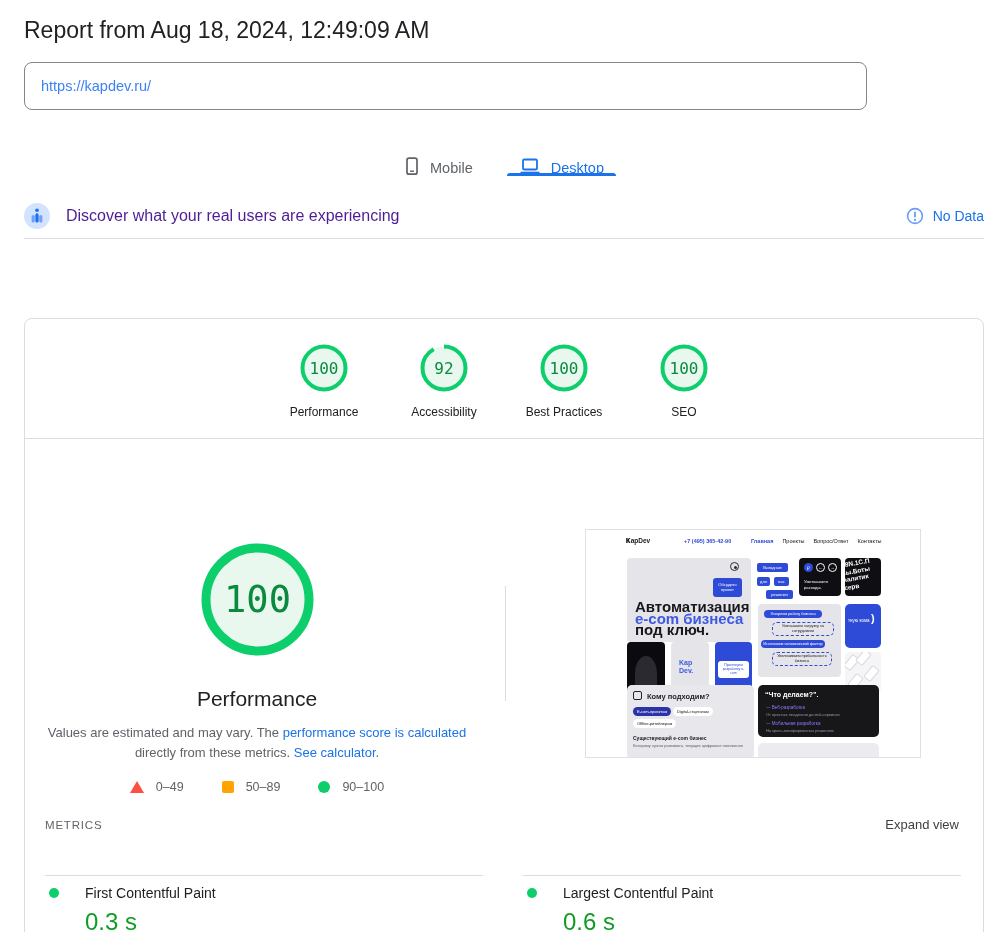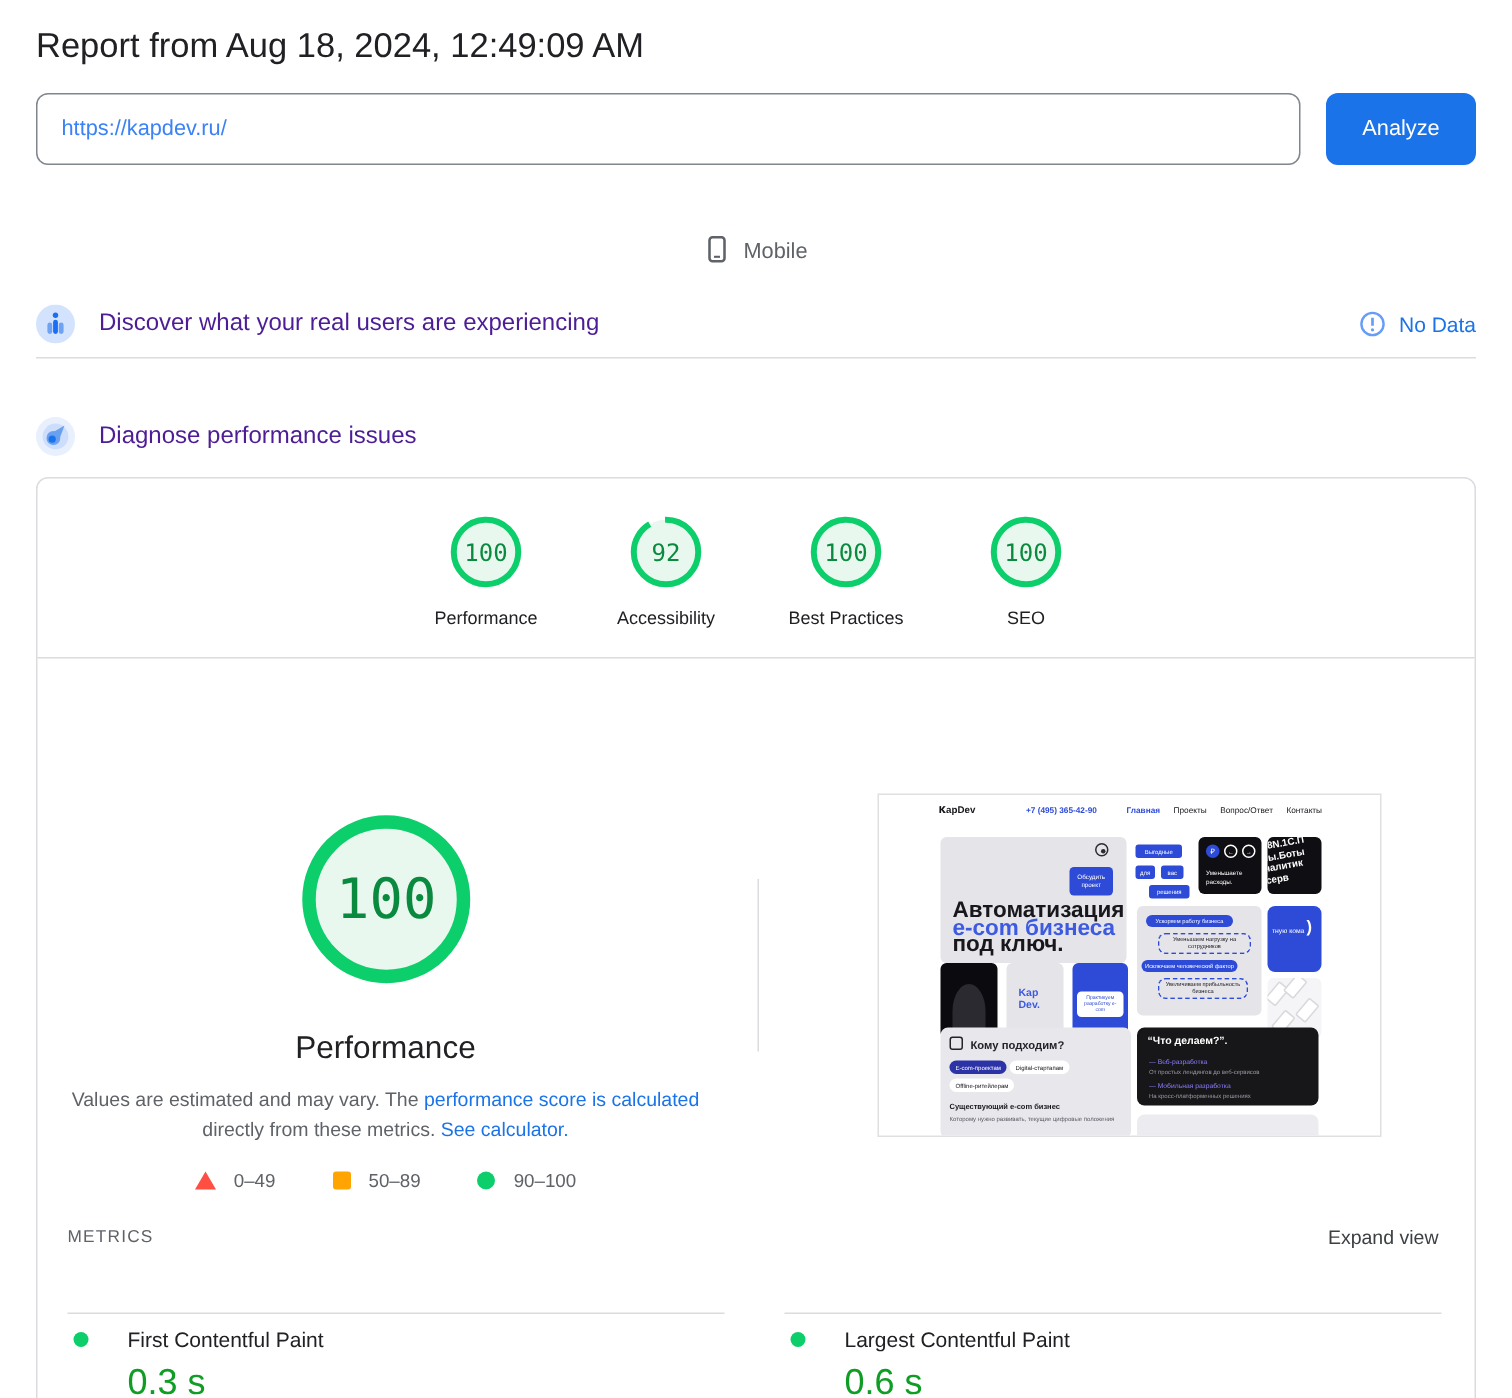--- a/index.html
+++ b/index.html
@@ -163,29 +163,36 @@
   .t-strip { left:172px; top:213px; width:121px; height:16px; background:#ececf0; border-radius:5px 5px 0 0; }
 </style>
 </head>
 <body>
 
 <div id="app">
 
   <h1 class="report-title">Report from Aug 18, 2024, 12:49:09 AM</h1>
 
   <input class="url-input" type="text" value="https://kapdev.ru/" style="">
-  <button class="analyze-btn">Analyze</button>
 
   <div class="tabs">
     <div class="tab">
       <svg width="16" height="19" viewBox="0 0 16 19">
         <rect x="3" y="1.2" width="10" height="16" rx="2" fill="none" stroke="#5f6368" stroke-width="1.7"></rect>
         <line x1="6" y1="14.2" x2="10" y2="14.2" stroke="#5f6368" stroke-width="1.4"></line>
       </svg>
       <span>Mobile</span>
+    </div>
+    <div class="tab active">
+      <svg width="22" height="19" viewBox="0 0 22 19">
+        <rect x="4" y="2.5" width="14" height="10" rx="1.3" fill="none" stroke="#1a73e8" stroke-width="1.8"></rect>
+        <line x1="1.5" y1="15.6" x2="20.5" y2="15.6" stroke="#1a73e8" stroke-width="1.8"></line>
+      </svg>
+      <span>Desktop</span>
+      <span class="tab-underline"></span>
     </div>
   </div>
 
   <div class="row row-discover">
     <svg class="row-icon" viewBox="0 0 26 26">
       <circle cx="13" cy="13" r="13" fill="#d3e3fd"></circle>
       <rect x="7.6" y="12" width="3.2" height="7.6" rx="1.6" fill="#6fa2f2"></rect>
       <rect x="15.2" y="12" width="3.2" height="7.6" rx="1.6" fill="#6fa2f2"></rect>
       <rect x="11.4" y="10.2" width="3.2" height="9.4" rx="1.6" fill="#1b6ef3"></rect>
       <circle cx="13" cy="7.2" r="1.8" fill="#1b6ef3"></circle>
@@ -195,30 +202,20 @@
       <svg width="18" height="18" viewBox="0 0 18 18">
         <circle cx="9" cy="9" r="7.4" fill="none" stroke="#669df6" stroke-width="1.6"></circle>
         <line x1="9" y1="4.8" x2="9" y2="10.2" stroke="#669df6" stroke-width="1.8"></line>
         <circle cx="9" cy="12.9" r="1.1" fill="#669df6"></circle>
       </svg>
       <span>No Data</span>
     </span>
   </div>
   <div class="divider-h" style="top:238px"></div>
 
-  <div class="row row-diagnose">
-    <svg class="row-icon" viewBox="0 0 26 26">
-      <circle cx="13" cy="13" r="13" fill="#e8f0fe"></circle>
-      <circle cx="13" cy="13" r="8.6" fill="#cdddfc"></circle>
-      <polygon points="19,5.6 10.2,10.8 15.4,15.4" fill="#69a1f0"></polygon>
-      <circle cx="11.6" cy="14" r="4.6" fill="#69a1f0"></circle>
-      <circle cx="10.8" cy="14.8" r="2.4" fill="#1a73e8"></circle>
-    </svg>
-    <span class="row-title">Diagnose performance issues</span>
-  </div>
 
   <div class="card">
 
     <div class="scores-row">
       <div class="score">
         <div class="score-ring">
           <svg width="48" height="48" viewBox="0 0 48 48">
             <circle class="gauge-fill" cx="24" cy="24" r="21.5"></circle>
             <circle class="gauge-arc mini-arc" cx="24" cy="24" r="21.5" pathLength="100" stroke-dasharray="100 0"></circle>
           </svg>

